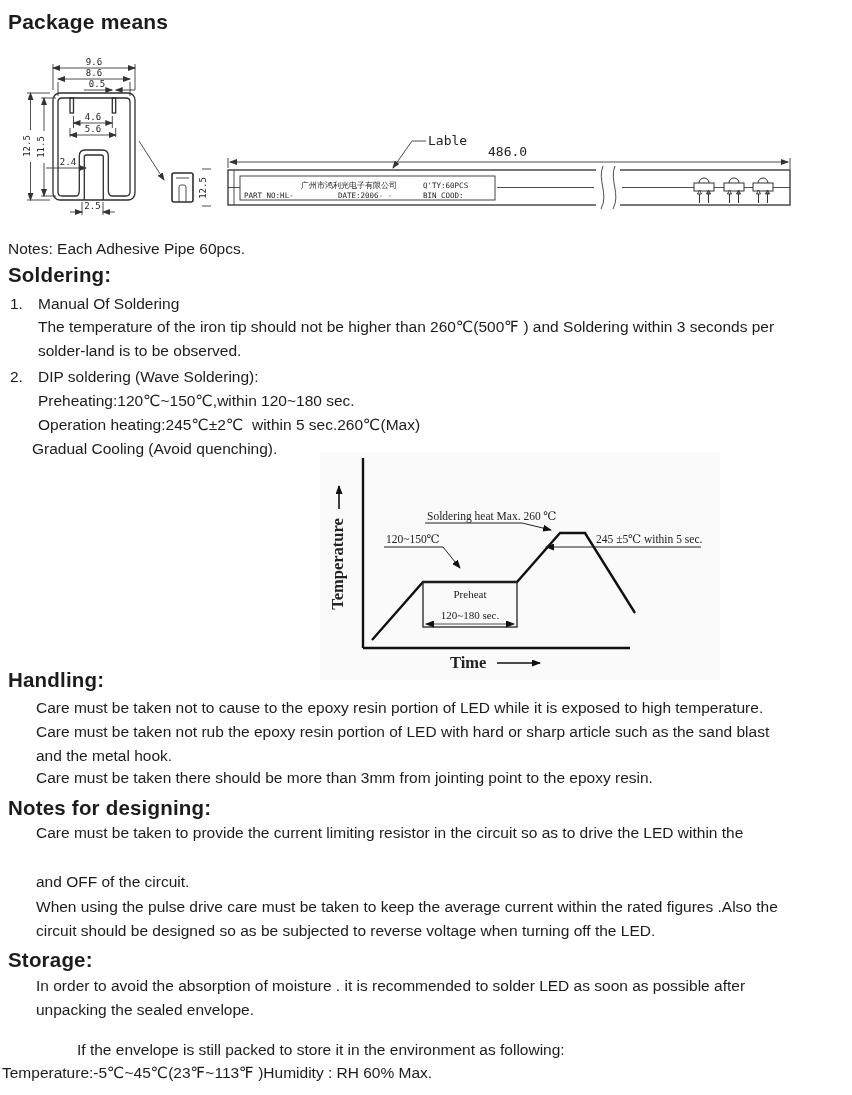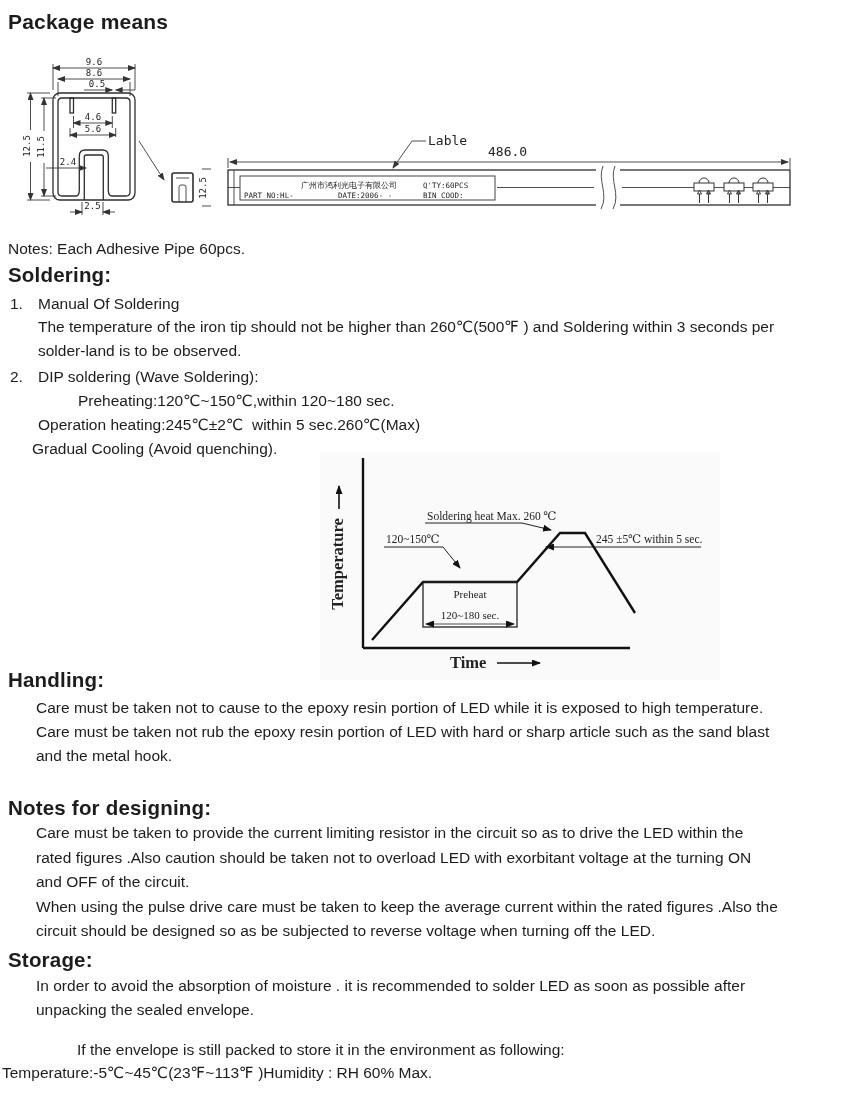--- a/index.html
+++ b/index.html
@@ -135,21 +135,21 @@
 
   <div class="abs body" style="left:8px;top:240px;text-align:right;">Notes: Each Adhesive Pipe 60pcs.</div>
 
   <div class="abs h2" style="left:8px;top:263px;">Soldering:</div>
   <div class="abs body" style="left:10px;top:295px;">1.</div>
   <div class="abs body" style="left:38px;top:295px;">Manual Of Soldering</div>
   <div class="abs body" style="left:38px;top:318px;">The temperature of the iron tip should not be higher than 260℃(500℉ ) and Soldering within 3 seconds per</div>
   <div class="abs body" style="left:38px;top:342px;">solder-land is to be observed.</div>
   <div class="abs body" style="left:10px;top:368px;">2.</div>
   <div class="abs body" style="left:38px;top:368px;">DIP soldering (Wave Soldering):</div>
-  <div class="abs body" style="left:38px;top:392px;margin-left:40px;">Preheating:120℃~150℃,within 120~180 sec.</div>
+  <div class="abs body" style="left:38px;top:392px;">Preheating:120℃~150℃,within 120~180 sec.</div>
   <div class="abs body" style="left:38px;top:416px;">Operation heating:245℃±2℃  within 5 sec.260℃(Max)</div>
   <div class="abs body" style="left:32px;top:440px;">Gradual Cooling (Avoid quenching).</div>
 
   <svg style="left:320px;top:452px;" width="400" height="230" viewBox="0 0 400 230">
     <defs>
       <marker id="a2" markerWidth="9" markerHeight="7" refX="8" refY="3.5" orient="auto-start-reverse" markerUnits="userSpaceOnUse">
         <path d="M0,0 L9,3.5 L0,7 Z" fill="#111"></path>
       </marker>
     </defs>
     <rect x="0" y="0" width="400" height="228" fill="#f6f6f6" opacity="0.55"></rect>
@@ -188,24 +188,24 @@
     <g>
       <text class="serif" x="276" y="91" font-size="11.5">245  ±5℃  within 5 sec.</text>
       <line x1="381" y1="95" x2="226" y2="95" stroke="#222" stroke-width="1" marker-end="url(#a2)"></line>
     </g>
   </svg>
 
   <div class="abs h2" style="left:8px;top:668px;">Handling:</div>
   <div class="abs body" style="left:36px;top:699px;">Care must be taken not to cause to the epoxy resin portion of LED while it is exposed to high temperature.</div>
   <div class="abs body" style="left:36px;top:723px;">Care must be taken not rub the epoxy resin portion of LED with hard or sharp article such as the sand blast</div>
   <div class="abs body" style="left:36px;top:747px;">and the metal hook.</div>
+  <div class="abs body" style="left:36px;top:769px;">Care must be taken there should be more than 3mm from jointing point to the epoxy resin.</div>
 
   <div class="abs h2" style="left:8px;top:796px;">Notes for designing:</div>
   <div class="abs body" style="left:36px;top:824px;">Care must be taken to provide the current limiting resistor in the circuit so as to drive the LED within the</div>
-  <div class="abs body" style="left:36px;top:849px;">rated figures .Also caution should be taken not to overload LED with exorbitant voltage at the turning ON</div>
   <div class="abs body" style="left:36px;top:873px;">and OFF of the circuit.</div>
   <div class="abs body" style="left:36px;top:898px;">When using the pulse drive care must be taken to keep the average current within the rated figures .Also the</div>
   <div class="abs body" style="left:36px;top:922px;">circuit should be designed so as be subjected to reverse voltage when turning off the LED.</div>
 
   <div class="abs h2" style="left:8px;top:948px;">Storage:</div>
   <div class="abs body" style="left:36px;top:1001px;">unpacking the sealed envelope.</div>
   <div class="abs body" style="left:36px;top:977px;">In order to avoid the absorption of moisture . it is recommended to solder LED as soon as possible after</div>
   <div class="abs body" style="left:36px;top:1041px;margin-left:41px;">If the envelope is still packed to store it in the environment as following:</div>
   <div class="abs body" style="left:2px;top:1064px;">Temperature:-5℃~45℃(23℉~113℉ )Humidity : RH 60% Max.</div>
 

